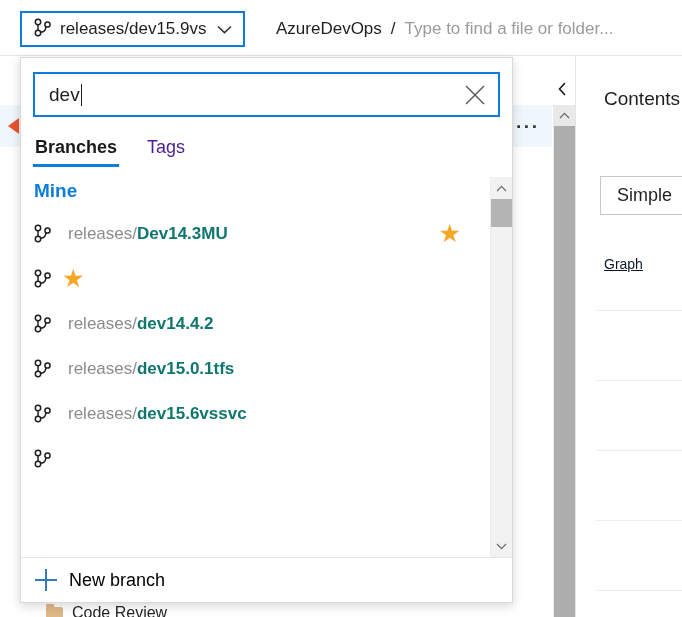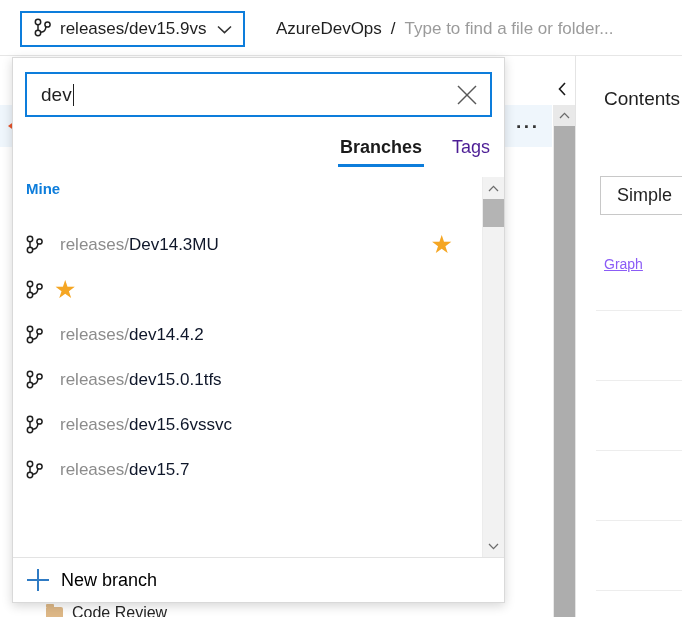--- a/index.html
+++ b/index.html
@@ -125,21 +125,21 @@
     background: #ffffff;
     display: flex; align-items: center;
     font-size: 18px;
     color: #1f1f1f;
   }
   .panel-sub {
     position: absolute;
     left: 604px;
     top: 256px;
     font-size: 14px;
-    color: #8b5cf6;
+    color: #0f172a;
     text-decoration: underline;
   }
   .panel-rule {
     position: absolute;
     left: 596px; right: 0;
     height: 1px;
     background: #ededed;
   }
 
   
@@ -215,21 +215,21 @@
     gap: 9px;
     font-size: 17px;
   }
   .crumb-repo { color: #1f1f1f; }
   .crumb-sep  { color: #1f1f1f; }
   .crumb-ph   { color: #9b9b9b; white-space: nowrap; }
 
   
   .dropdown {
     position: absolute;
-    left: 12px;
+    left: 20px;
     top: 57px;
     width: 493px;
     height: 546px;
     background: #ffffff;
     border: 1px solid #d9d9d9;
     box-shadow: 0 3px 10px rgba(0,0,0,0.16);
     display: flex;
     flex-direction: column;
     z-index: 20;
   }
@@ -266,21 +266,20 @@
     cursor: pointer;
   }
 
   .tabs {
     display: flex;
     gap: 26px;
     padding: 0 12px;
     margin-top: 14px;
     flex: none;
     border-bottom: 0;
-    justify-content: flex-end;
   }
   .tab {
     position: relative;
     padding: 6px 2px 9px 2px;
     font-size: 18px;
     color: #4c1d95;
     cursor: pointer;
   }
   .tab.active {
     color: #1b1b1b;
@@ -301,44 +300,44 @@
     margin-top: 10px;
   }
 
   .list-scroll {
     position: absolute;
     left: 0; top: 0; right: 22px; bottom: 0;
     overflow: hidden;
   }
 
   .group-title {
-    font-size: 15px;
+    font-size: 19px;
     font-weight: 700;
     color: #0d7ddb;
     padding: 0 0 0 13px;
     margin-top: 3px;
-    margin-bottom: 25px;
+    margin-bottom: 9px;
   }
 
   .branch-row {
     height: 45px;
     display: flex;
     align-items: center;
     padding: 0 12px 0 13px;
     cursor: pointer;
   }
   .branch-row .bico { flex: none; width: 28px; display: flex; align-items: center; }
   .branch-name {
     font-size: 17px;
     white-space: nowrap;
     margin-left: 6px;
     flex: 1;
   }
   .branch-name .pfx { color: #8c8c8c; }
-  .branch-name .sfx { color: #0f172a; }
+  .branch-name .sfx { color: #0f766e; font-weight: bold; }
   .star {
     flex: none;
     color: #f5a623;
     font-size: 25px;
     line-height: 25px;
     margin-right: 17px;
   }
 
   
   .inner-sb {
@@ -560,21 +559,20 @@
             <div class="branch-row">
               <span class="bico">
                 <svg width="17" height="19" viewBox="0 0 17 19" aria-hidden="true">
                   <circle cx="4" cy="4" r="2.7" fill="none" stroke="#1f1f1f" stroke-width="1.5"></circle>
                   <circle cx="4" cy="15" r="2.7" fill="none" stroke="#1f1f1f" stroke-width="1.5"></circle>
                   <circle cx="13.5" cy="6.5" r="2.6" fill="none" stroke="#1f1f1f" stroke-width="1.5"></circle>
                   <path d="M4 6.8 L4 12.3" stroke="#1f1f1f" stroke-width="1.5" fill="none"></path>
                   <path d="M6.7 14.3 C10 14 11.8 12 11.8 9.1" stroke="#1f1f1f" stroke-width="1.5" fill="none"></path>
                 </svg>
               </span>
-              <span class="branch-name"><span class="pfx">releases/</span><span class="sfx">dev15.7</span></span>
             </div>
           </div>
       </div>
 
       <div class="inner-sb">
         <div class="sb-btn up">
           <svg width="11" height="7" viewBox="0 0 11 7" aria-hidden="true">
             <polyline points="1,6 5.5,1.4 10,6" fill="none" stroke="#6d6d6d" stroke-width="1.3"></polyline>
           </svg>
         </div>

